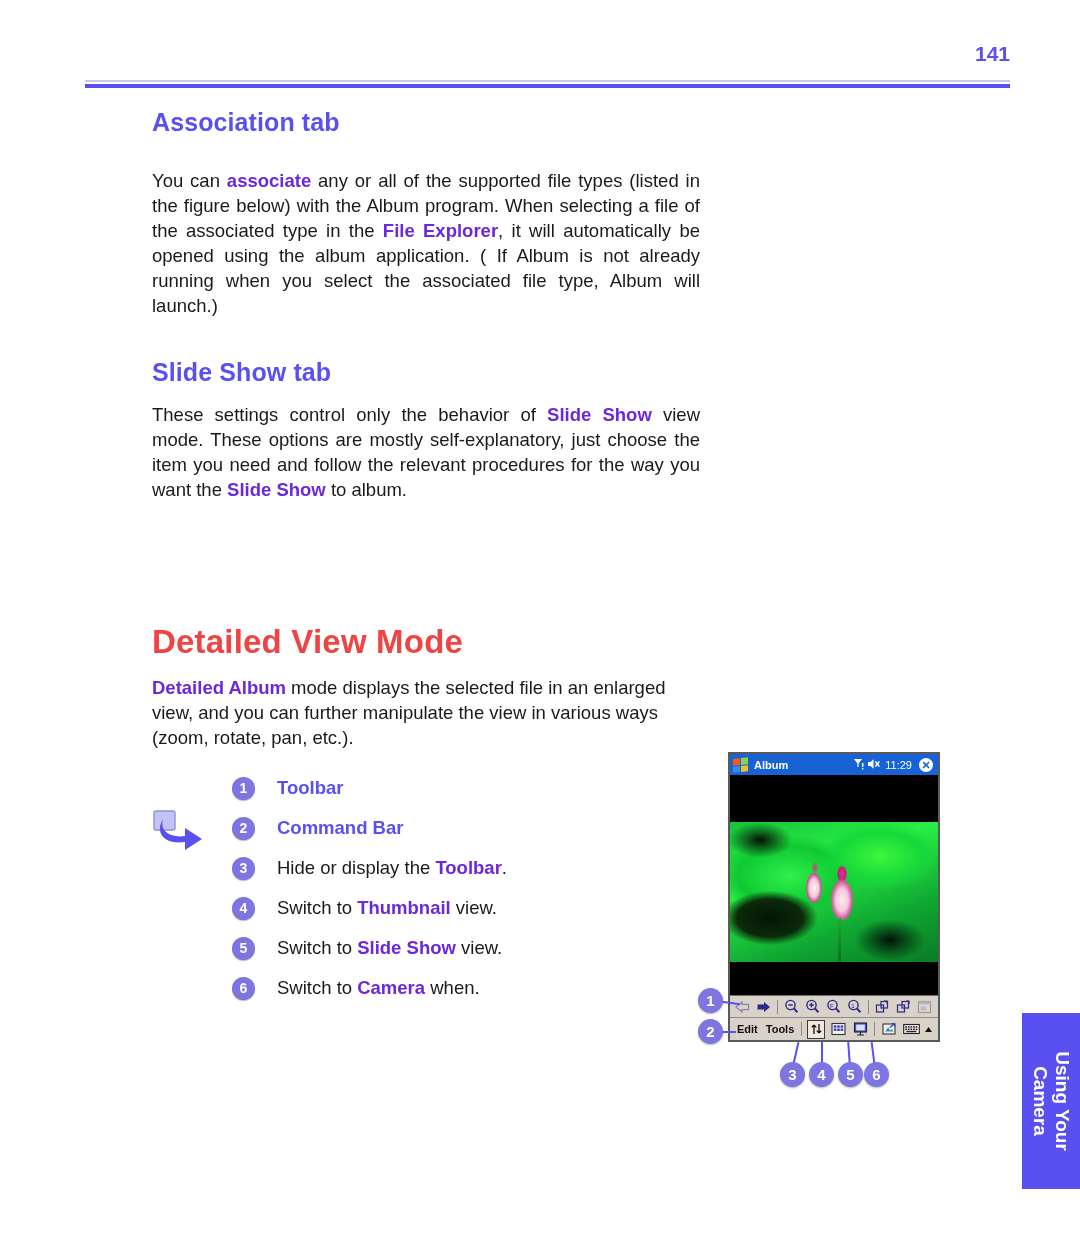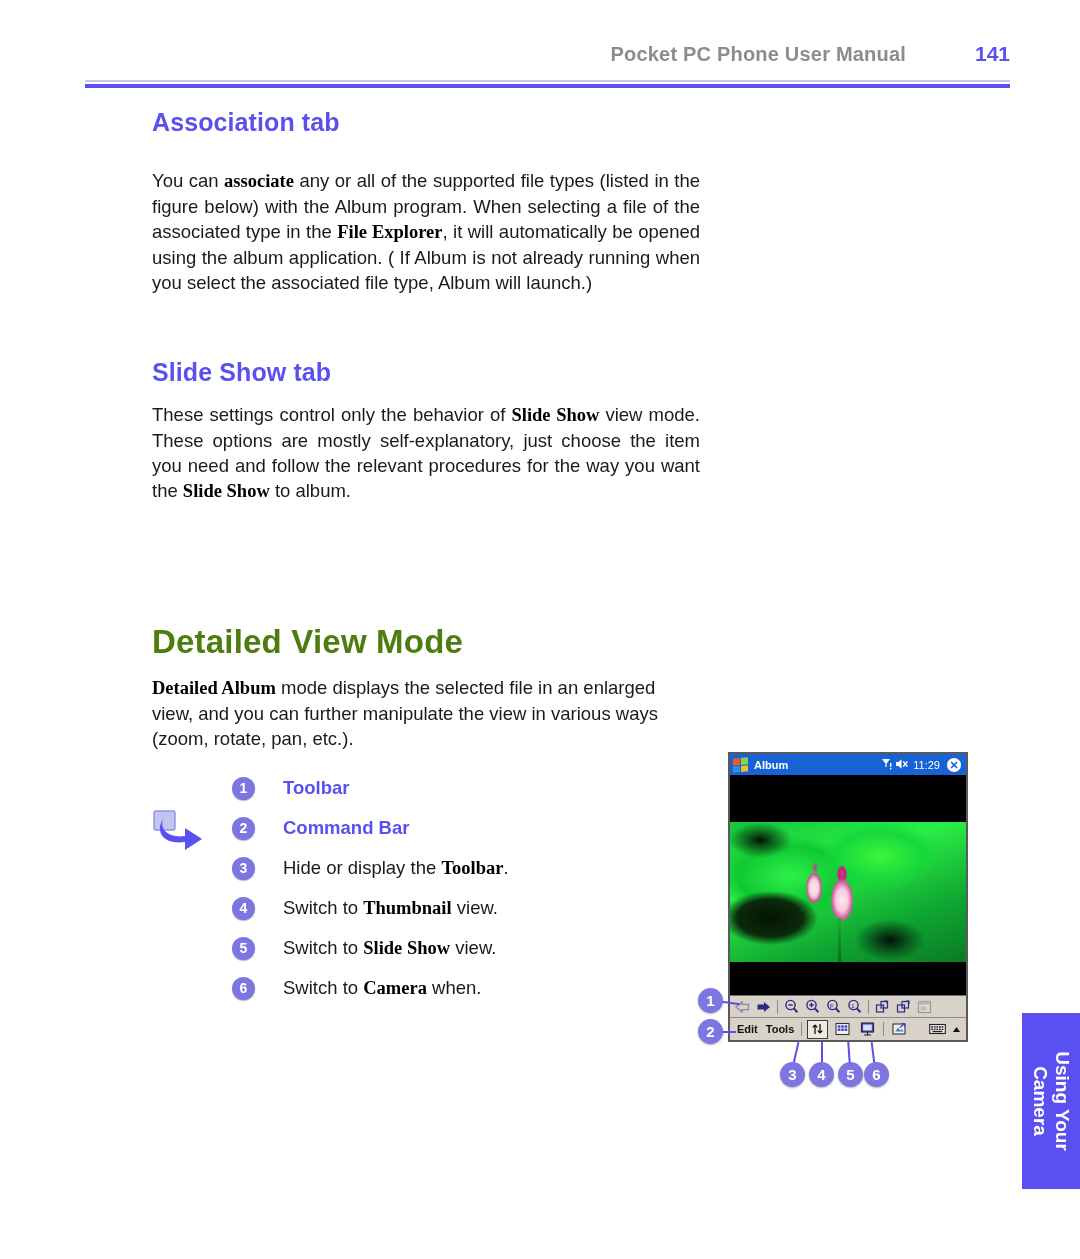--- a/index.html
+++ b/index.html
@@ -39,60 +39,60 @@
   
   .col { position: absolute; left: 152px; width: 548px; }
 
   h2.section-head {
     margin: 0;
     font-size: 25px; font-weight: bold; color: #5a50f0;
     letter-spacing: .1px;
   }
   h1.chapter-head {
     margin: 0;
-    font-size: 33px; font-weight: bold; color: #4d7c0f;
+    font-size: 33px; font-weight: bold; color: #ef4444;
     letter-spacing: .2px;
   }
   p.body-text {
     margin: 0;
     font-size: 18.5px; line-height: 25px;
     text-align: justify;
     color: #1a1a1a;
   }
   p.body-text.nojust { text-align: left; }
-  .hl { color: #000000; font-weight: bold; font-family: Liberation Serif, serif; }
+  .hl { color: #6d28d9; font-weight: bold; }
 
   
   .legend { position: absolute; left: 152px; top: 768px; width: 430px; }
   .legend-row {
     display: flex; align-items: center;
     height: 40px;
   }
   .badge {
     width: 23px; height: 23px; border-radius: 50%;
     background: #7d76e0;
     color: #ffffff; font-size: 14px; font-weight: bold;
     display: flex; align-items: center; justify-content: center;
     flex: 0 0 auto;
     margin-left: 80px;
     box-shadow: 0 1px 1px rgba(0,0,0,.25);
   }
   .legend-text {
-    margin-left: 28px;
+    margin-left: 22px;
     font-size: 18.5px; color: #1a1a1a; white-space: nowrap;
   }
   .legend-text.strong { color: #5a50f0; font-weight: bold; }
 
   
   .note-icon { position: absolute; left: 0px; top: 42px; width: 56px; height: 44px; }
 
   
   .device {
     position: absolute; left: 728px; top: 752px;
-    width: 240px; height: 290px;
+    width: 212px; height: 290px;
     border: 2px solid #5a5a5a;
     background: #000;
     display: flex; flex-direction: column;
   }
   .titlebar {
     height: 21px; background: #1763d6; flex: 0 0 auto;
     display: flex; align-items: center; padding: 0 3px;
     color: #fff; font-size: 11px; font-weight: bold;
   }
   .win-logo {
@@ -185,21 +185,20 @@
     transform: rotate(90deg);
     white-space: nowrap;
     color: #ffffff; font-size: 19px; font-weight: bold;
     line-height: 22px; text-align: center;
   }
 </style>
 </head>
 <body>
 
 <div class="page-header">
-  <span class="header-title">Pocket PC Phone User Manual</span>
   <span class="header-page-number">141</span>
 </div>
 <div class="rule-thin"></div>
 <div class="rule-thick"></div>
 
 <div class="col" style="top:108px;">
   <h2 class="section-head">Association tab</h2>
 </div>
 <div class="col" style="top:168px;">
   <p class="body-text"><span>You can </span><span class="hl">associate</span><span> any or all of the supported file types (listed in the figure below) with the Album program. When selecting a file of the associated type in the </span><span class="hl">File Explorer</span><span>, it will automatically be opened using the album application. ( If Album is not already running when you select the associated file type, Album will launch.)</span></p>

